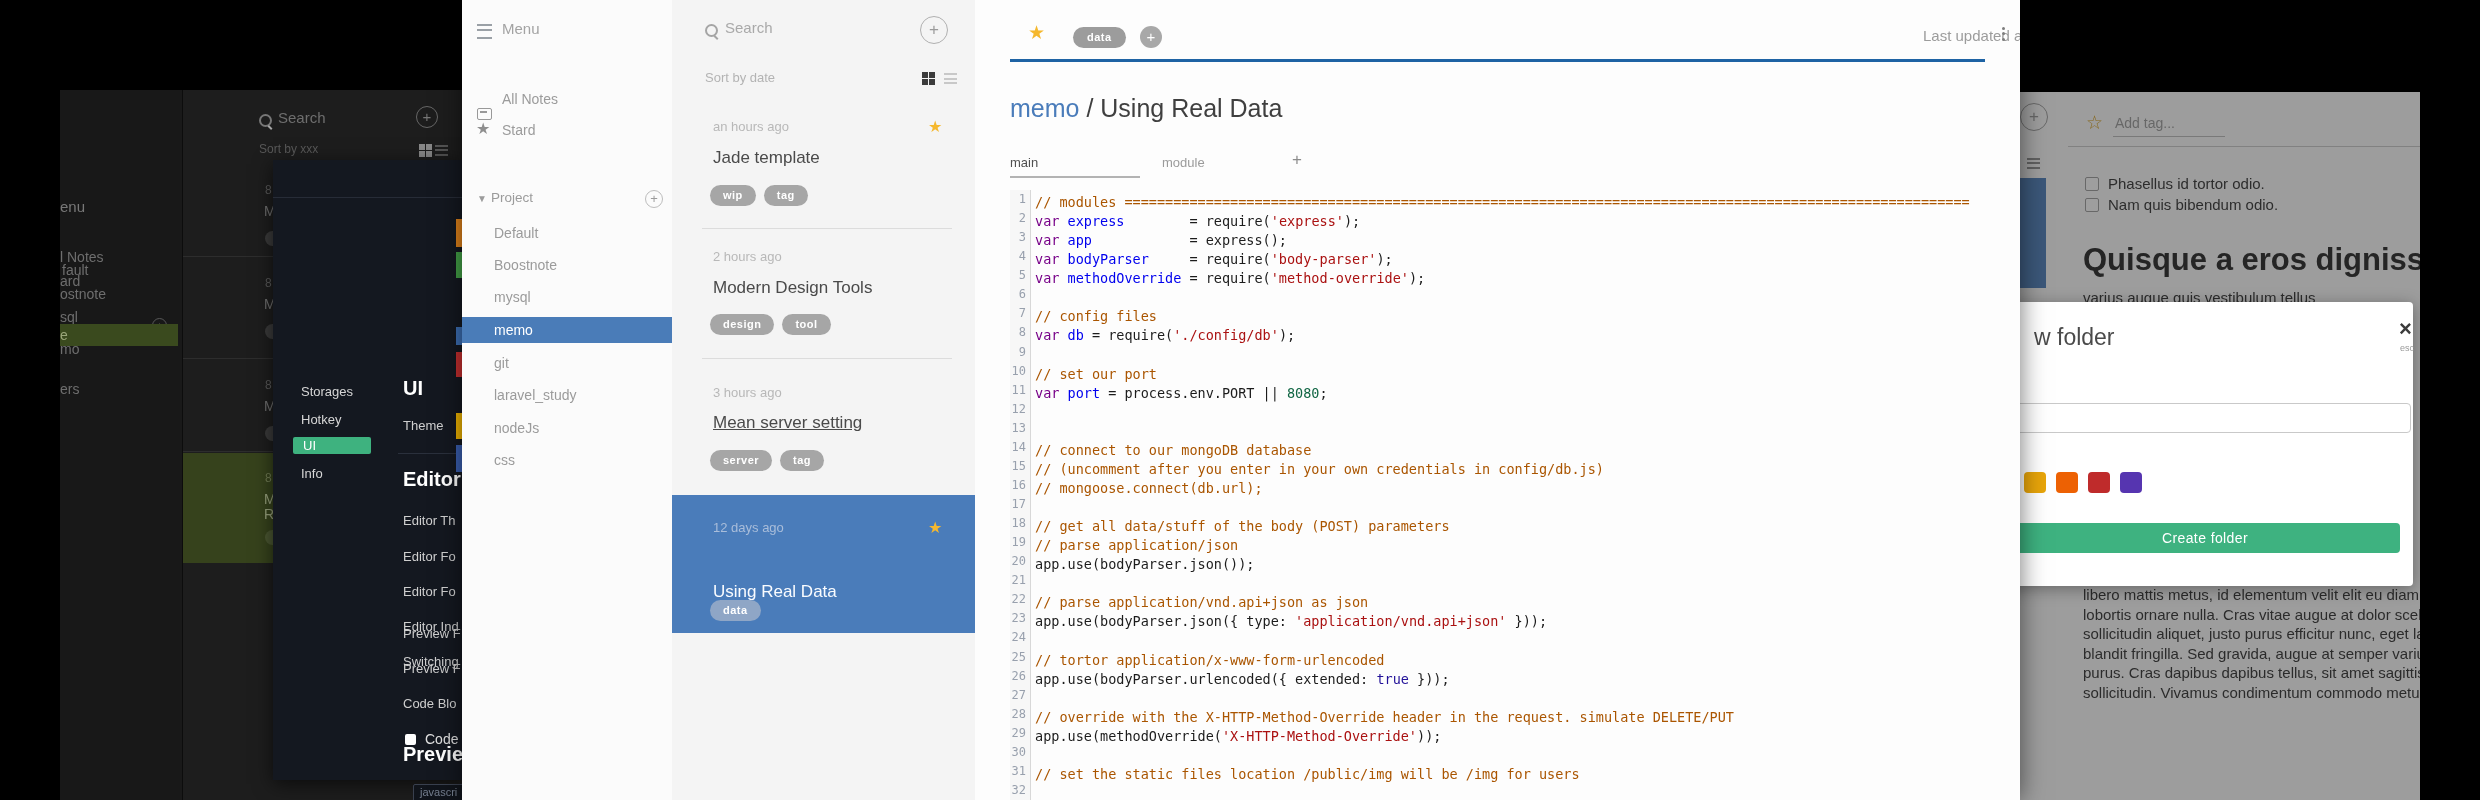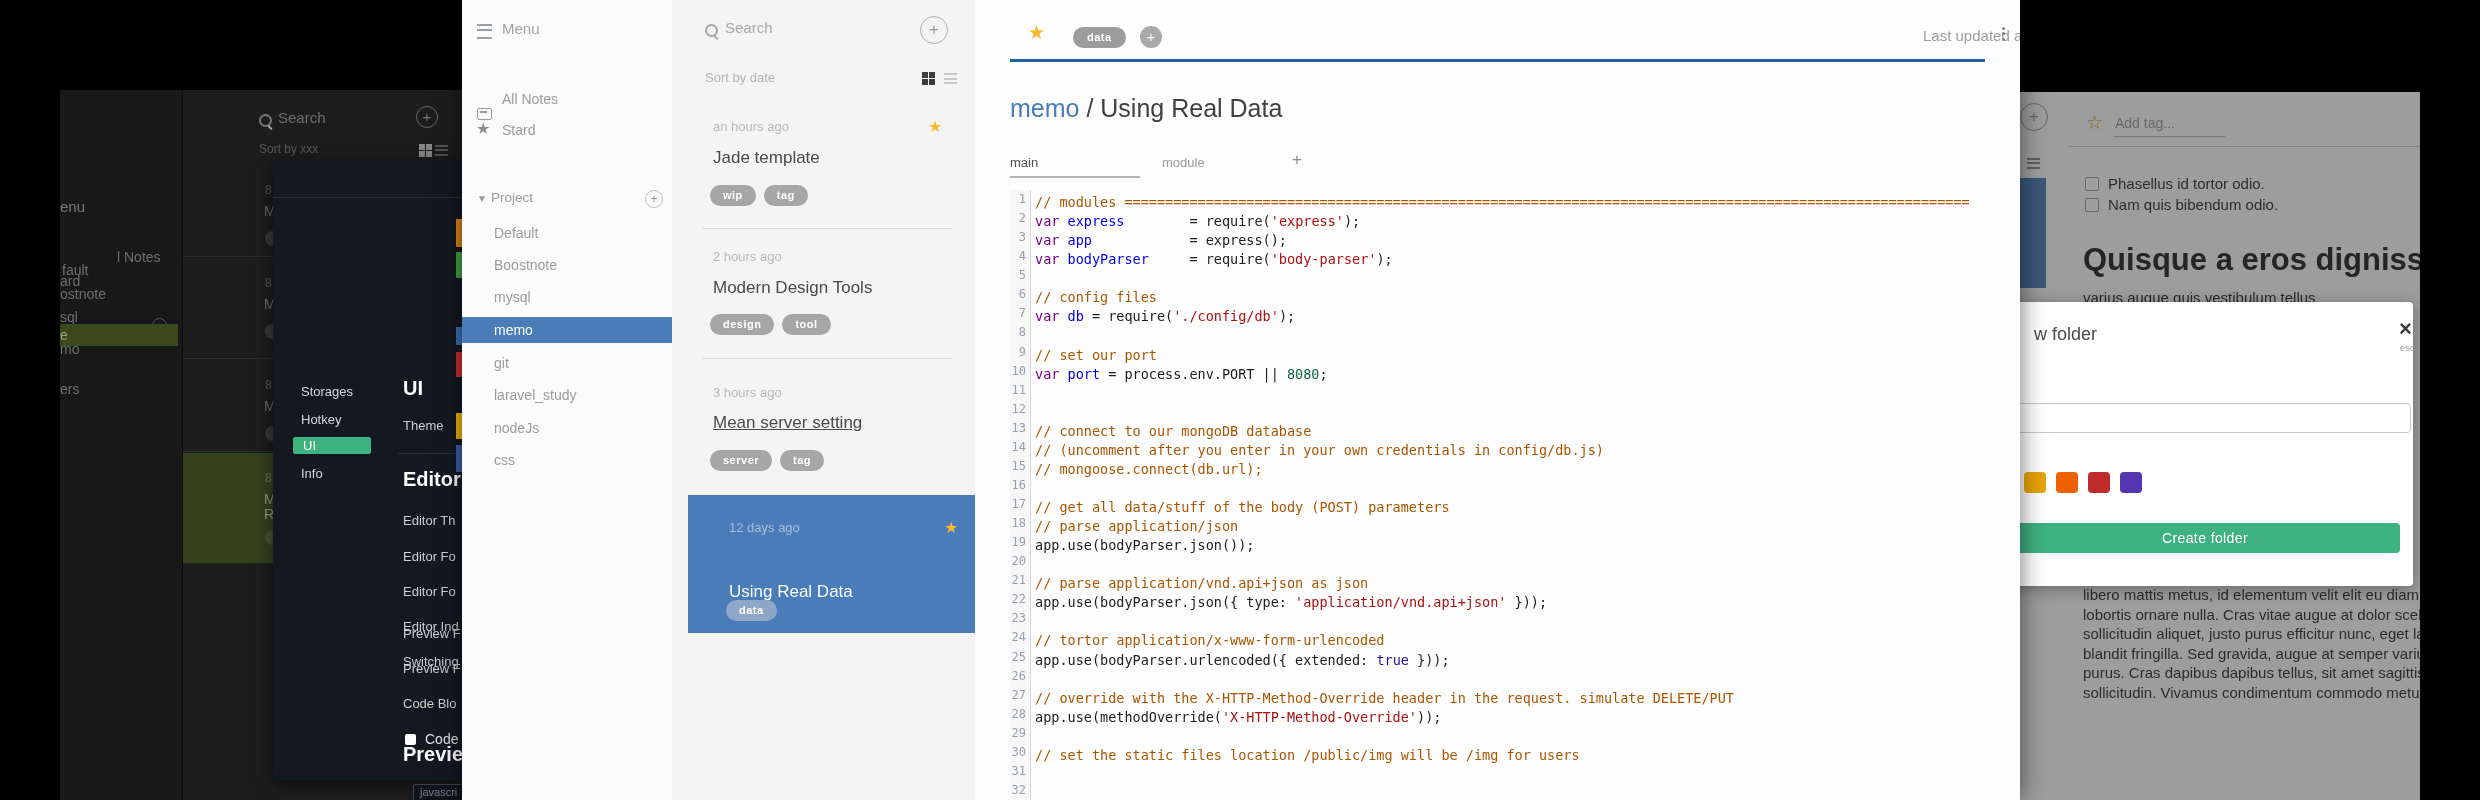--- a/index.html
+++ b/index.html
@@ -97,21 +97,21 @@
   .code-line{height:19.07px;line-height:19.07px;white-space:pre;font-family:"DejaVu Sans Mono",monospace;font-size:13.5px;}
   .tk-c{color:#aa5500}.tk-k{color:#770088}.tk-d{color:#0000ee}.tk-s{color:#aa1111}
   .tk-n{color:#116644}.tk-a{color:#221199}.tk-p{color:#1c1c1c}
 </style>
 </head>
 <body>
 
 <div id="win-left" class="abs">
   <div class="dark-side">
     <div class="abs dk-txt" style="left:0;top:108px;font-size:15px;color:#787878;">enu</div>
-    <div class="abs dk-txt" style="left:15px;top:159px;padding-left:42px;">l Notes</div>
+    <div class="abs dk-txt" style="left:0;top:159px;">l Notes</div>
     <div class="abs dk-txt" style="left:0;top:183px;">ard</div>
     <div class="abs dk-dim" style="left:0;top:232px;">ect</div>
     <div class="abs circle-plus" style="left:92px;top:228px;width:15px;height:15px;border:1px solid #585858;color:#6e6e6e;font-size:11px;line-height:14px;">+</div>
     <div id="dk-folders">
         <div class="abs dk-txt" style="left:2px;top:172px;">fault</div>
         <div class="abs dk-txt" style="left:0px;top:196px;">ostnote</div>
         <div class="abs dk-txt" style="left:0px;top:219px;">sql</div>
         <div class="abs dk-row-sel" style="top:234px;">
           <div style="position:absolute;left:0;top:3px;font-size:14px;color:#9aa67a;">e</div>
         </div>
@@ -219,21 +219,21 @@
       <div class="rw-par">libero mattis metus, id elementum velit elit eu diam. Prae</div>
       <div class="rw-par">lobortis ornare nulla. Cras vitae augue at dolor scelerisqu</div>
       <div class="rw-par">sollicitudin aliquet, justo purus efficitur nunc, eget lacinia</div>
       <div class="rw-par">blandit fringilla. Sed gravida, augue at semper varius, nib</div>
       <div class="rw-par">purus. Cras dapibus dapibus tellus, sit amet sagittis nisl p</div>
       <div class="rw-par">sollicitudin. Vivamus condimentum commodo metus in t</div>
     </div>
   <div class="dim"></div>
 
   <div id="dialog">
-    <div class="abs nowrap" style="left:28px;top:22px;font-size:18px;color:#4a4a4a;">w folder</div>
+    <div class="abs nowrap" style="left:28px;top:22px;font-size:23px;color:#4a4a4a;">w folder</div>
     <div class="abs" style="left:393px;top:14px;font-size:22px;font-weight:bold;color:#3c3c3c;">×</div>
     <div class="abs" style="left:394px;top:41px;font-size:9px;color:#9a9a9a;">esc</div>
     <input class="dlg-input" type="text" value="" style="">
     <div id="dlg-swatches">
         <div class="swatch" style="left:18px;background:#e8a50a;"></div>
         <div class="swatch" style="left:50px;background:#ed6103;"></div>
         <div class="swatch" style="left:82px;background:#bf2b2b;"></div>
         <div class="swatch" style="left:114px;background:#5635b0;"></div>
       </div>
     <div id="dlg-btn" style="background: rgb(62, 178, 128);">Create folder</div>
@@ -290,21 +290,21 @@
           <div class="nl-title" style="left:41px;top:50px;">Modern Design Tools</div>
           <div style="position:absolute;left:38px;top:86px;"><span class="nl-pill">design</span><span class="nl-pill">tool</span></div>
         </div>
         <div class="nl-div" style="top:228px;"></div>
         <div class="abs" style="left:0;top:358px;width:303px;height:137px;">
           <div class="nl-time" style="left:41px;top:27px;">3 hours ago</div>
           <div class="nl-title" style="left:41px;top:55px;text-decoration:underline;">Mean server setting</div>
           <div style="position:absolute;left:38px;top:92px;"><span class="nl-pill">server</span><span class="nl-pill">tag</span></div>
         </div>
         <div class="nl-div" style="top:358px;"></div>
-        <div class="abs nl-sel" style="left:16px;top:495px;width:331px;height:138px;text-align:right;">
+        <div class="abs nl-sel" style="left:0;top:495px;width:331px;height:138px;text-align:right;">
           <div class="nl-time" style="left:41px;top:25px;">12 days ago</div>
           <div class="nl-star" style="left:256px;top:23px;">★</div>
           <div class="nl-title" style="left:41px;top:53px;margin-top:34px;">Using Real Data</div>
           <div style="position:absolute;left:38px;top:105px;"><span class="nl-pill">data</span></div>
         </div>
       </div>
   </div>
 
   <div id="mw-editor">
     <div class="abs" style="left:53px;top:21px;font-size:19px;color:#f5b82e;">★</div>
@@ -356,20 +356,21 @@
         <div class="ln">29</div>
         <div class="ln">30</div>
         <div class="ln">31</div>
         <div class="ln">32</div>
       </div>
     <div id="code-body">
         <div class="code-line"><span class="tk-c">// modules ========================================================================================================</span></div>
         <div class="code-line"><span class="tk-k">var</span><span class="tk-p"> </span><span class="tk-d">express</span><span class="tk-p">        = require(</span><span class="tk-s">'express'</span><span class="tk-p">);</span></div>
         <div class="code-line"><span class="tk-k">var</span><span class="tk-p"> </span><span class="tk-d">app</span><span class="tk-p">            = express();</span></div>
         <div class="code-line"><span class="tk-k">var</span><span class="tk-p"> </span><span class="tk-d">bodyParser</span><span class="tk-p">     = require(</span><span class="tk-s">'body-parser'</span><span class="tk-p">);</span></div>
+        <div class="code-line"><span class="tk-k">var</span><span class="tk-p"> </span><span class="tk-d">methodOverride</span><span class="tk-p"> = require(</span><span class="tk-s">'method-override'</span><span class="tk-p">);</span></div>
         <div class="code-line"></div>
         <div class="code-line"><span class="tk-c">// config files</span></div>
         <div class="code-line"><span class="tk-k">var</span><span class="tk-p"> </span><span class="tk-d">db</span><span class="tk-p"> = require(</span><span class="tk-s">'./config/db'</span><span class="tk-p">);</span></div>
         <div class="code-line"></div>
         <div class="code-line"><span class="tk-c">// set our port</span></div>
         <div class="code-line"><span class="tk-k">var</span><span class="tk-p"> </span><span class="tk-d">port</span><span class="tk-p"> = process.env.PORT || </span><span class="tk-n">8080</span><span class="tk-p">;</span></div>
         <div class="code-line"></div>
         <div class="code-line"></div>
         <div class="code-line"><span class="tk-c">// connect to our mongoDB database</span></div>
         <div class="code-line"><span class="tk-c">// (uncomment after you enter in your own credentials in config/db.js)</span></div>

